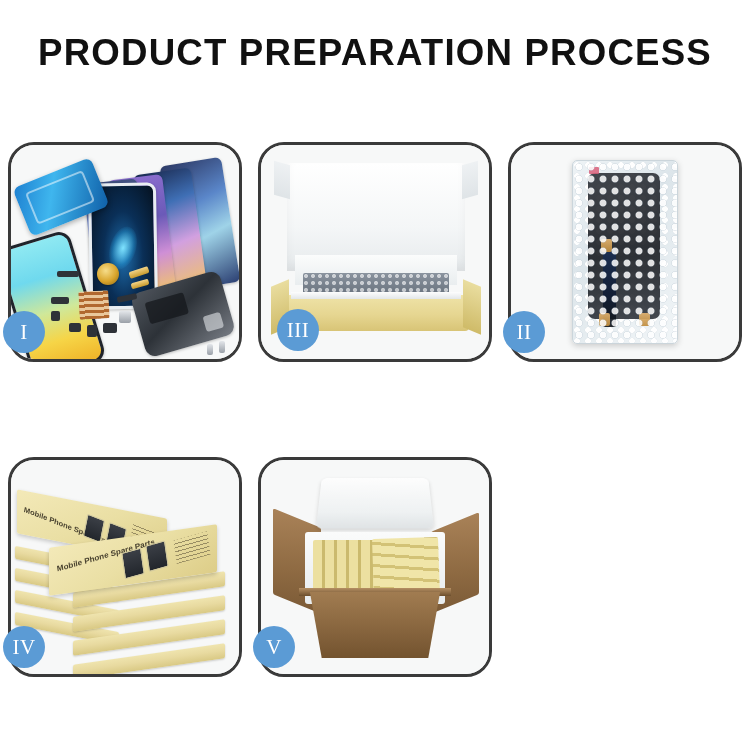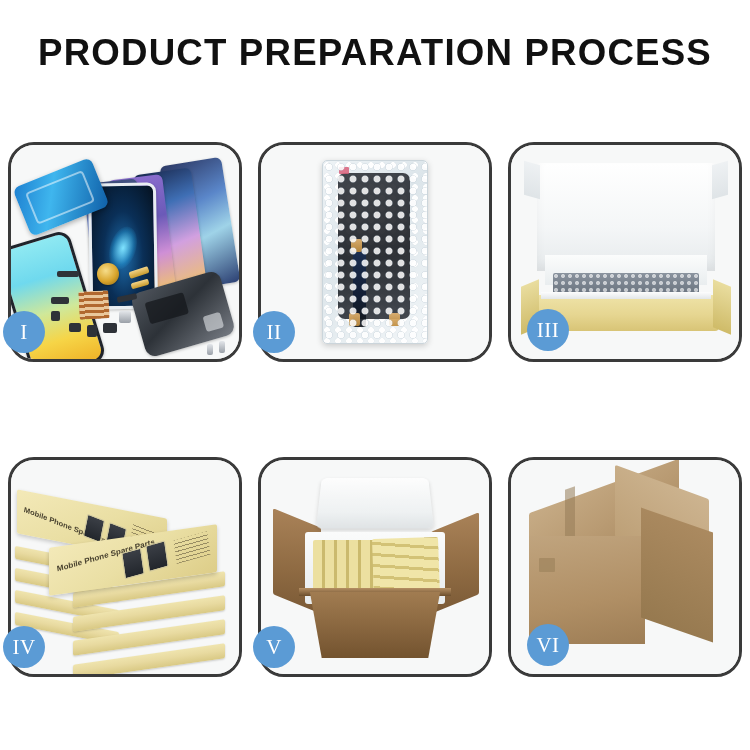--- a/index.html
+++ b/index.html
@@ -386,42 +386,42 @@
         <div class="chip" style="left:106px; top:150px; width:20px; height:6px; transform:rotate(-12deg);"></div>
         <div class="chip silver" style="right:14px; bottom:6px; width:6px; height:12px;"></div>
         <div class="chip silver" style="right:26px; bottom:4px; width:6px; height:11px;"></div>
       </div>
     </div>
     <div class="badge">I</div>
   </div>
 
   <div class="panel">
     <div class="panel-inner">
+      <div class="box3-lid"></div>
+      <div class="box3-foam"></div>
+      <div class="box3-bubble"></div>
+      <div class="box3-tray"></div>
+      <div class="box3-rim"></div>
+    </div>
+    <div class="badge inset">III</div>
+  </div>
+
+  <div class="panel">
+    <div class="panel-inner">
       <div class="bubblebag">
         <div class="lcd-in"></div>
         <div class="flex-strip"></div>
         <div class="redtab"></div>
         <div class="tape" style="left:28px; top:78px;"></div>
         <div class="tape" style="left:26px; top:152px;"></div>
         <div class="tape" style="left:66px; top:152px;"></div>
         <div class="bagoverlay"></div>
       </div>
     </div>
     <div class="badge">II</div>
-  </div>
-
-  <div class="panel">
-    <div class="panel-inner">
-      <div class="box3-lid"></div>
-      <div class="box3-foam"></div>
-      <div class="box3-bubble"></div>
-      <div class="box3-tray"></div>
-      <div class="box3-rim"></div>
-    </div>
-    <div class="badge inset">III</div>
   </div>
 
   <div class="panel">
     <div class="panel-inner">
       <div class="stack">
 
         <div class="sbox" style="left:0px;  top:78px;  width:104px; height:13px; transform:skewY(11deg);"></div>
         <div class="sbox" style="left:0px;  top:100px; width:104px; height:13px; transform:skewY(11deg);"></div>
         <div class="sbox" style="left:0px;  top:122px; width:104px; height:13px; transform:skewY(11deg);"></div>
         <div class="sbox" style="left:0px;  top:144px; width:104px; height:13px; transform:skewY(11deg);"></div>
@@ -456,26 +456,14 @@
       <div class="v-foamlid"></div>
       <div class="v-foamtray"></div>
       <div class="v-contents"></div>
       <div class="v-contents2"></div>
       <div class="v-rim"></div>
       <div class="v-body"></div>
     </div>
     <div class="badge">V</div>
   </div>
 
-  <div class="panel">
-    <div class="panel-inner">
-      <div class="c-top"></div>
-      <div class="c-top2"></div>
-      <div class="c-seam"></div>
-      <div class="c-front"></div>
-      <div class="c-side"></div>
-      <div class="c-tape" style="left:28px; top:98px;"></div>
-      <div class="c-tape" style="left:30px; top:166px;"></div>
-    </div>
-    <div class="badge inset">VI</div>
-  </div>
 
 </div>
 
 </body></html>

